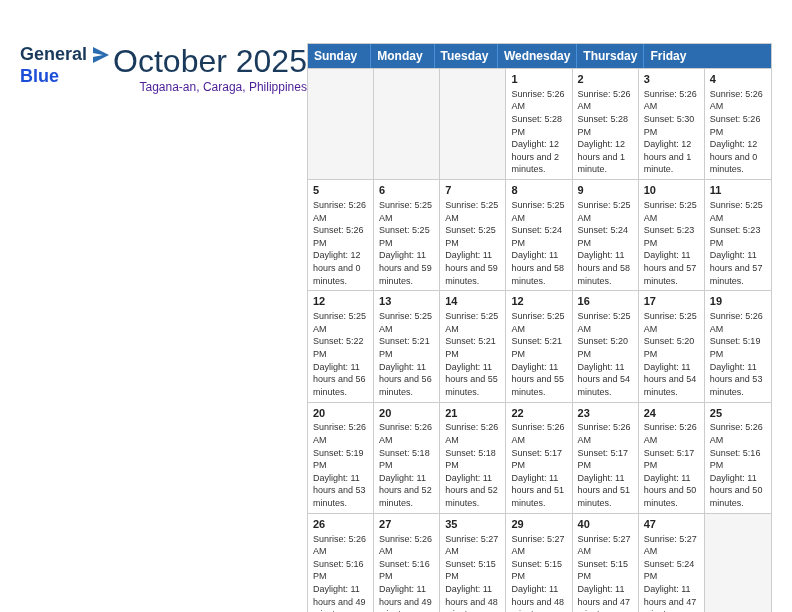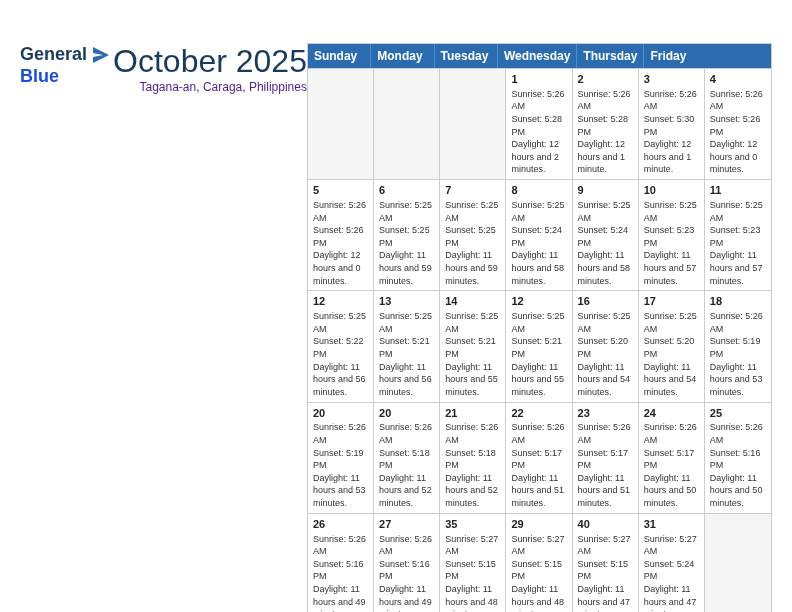--- a/index.html
+++ b/index.html
@@ -251,21 +251,21 @@
             <span class="cell-text">Sunset: 5:20 PM</span>
             <span class="cell-text">Daylight: 11 hours and 54 minutes.</span>
           </div>
           <div class="cal-cell">
             <span class="day-num">17</span>
             <span class="cell-text">Sunrise: 5:25 AM</span>
             <span class="cell-text">Sunset: 5:20 PM</span>
             <span class="cell-text">Daylight: 11 hours and 54 minutes.</span>
           </div>
           <div class="cal-cell">
-            <span class="day-num">18</span>
+            <span class="day-num">19</span>
             <span class="cell-text">Sunrise: 5:26 AM</span>
             <span class="cell-text">Sunset: 5:19 PM</span>
             <span class="cell-text">Daylight: 11 hours and 53 minutes.</span>
           </div>
         </div>
         <div class="cal-row">
           <div class="cal-cell">
             <span class="day-num">20</span>
             <span class="cell-text">Sunrise: 5:26 AM</span>
             <span class="cell-text">Sunset: 5:19 PM</span>
@@ -333,21 +333,21 @@
             <span class="cell-text">Sunset: 5:15 PM</span>
             <span class="cell-text">Daylight: 11 hours and 48 minutes.</span>
           </div>
           <div class="cal-cell">
             <span class="day-num">40</span>
             <span class="cell-text">Sunrise: 5:27 AM</span>
             <span class="cell-text">Sunset: 5:15 PM</span>
             <span class="cell-text">Daylight: 11 hours and 47 minutes.</span>
           </div>
           <div class="cal-cell">
-            <span class="day-num">31</span>
+            <span class="day-num">47</span>
             <span class="cell-text">Sunrise: 5:27 AM</span>
             <span class="cell-text">Sunset: 5:24 PM</span>
             <span class="cell-text">Daylight: 11 hours and 47 minutes.</span>
           </div>
           <div class="cal-cell empty"></div>
         </div>
       </div>
   </div>
 </div>
 

